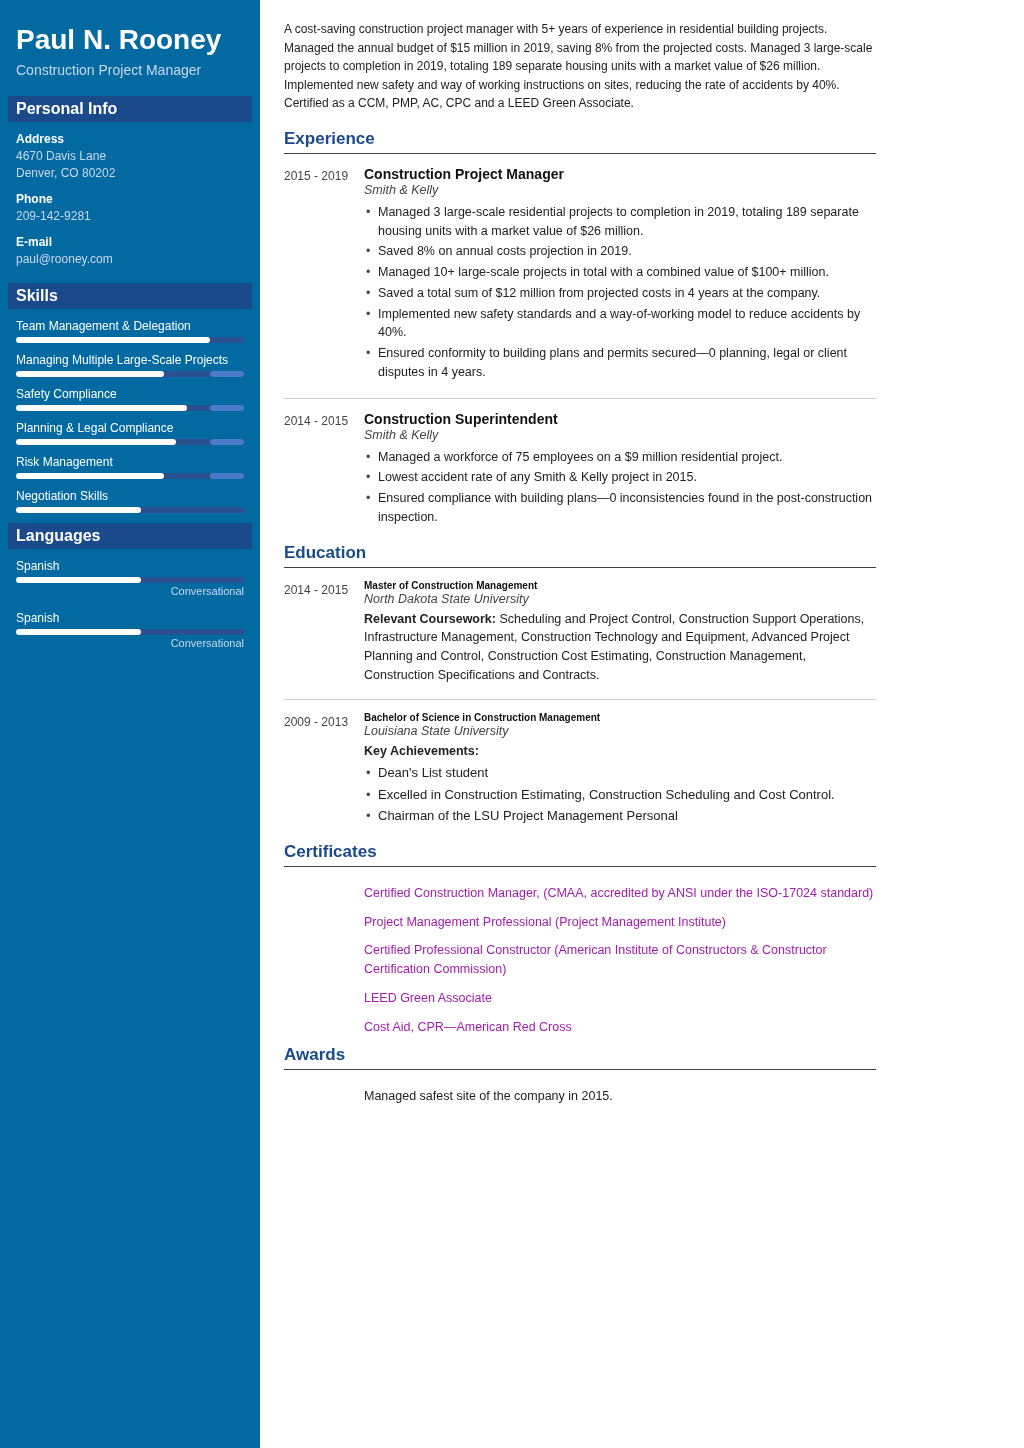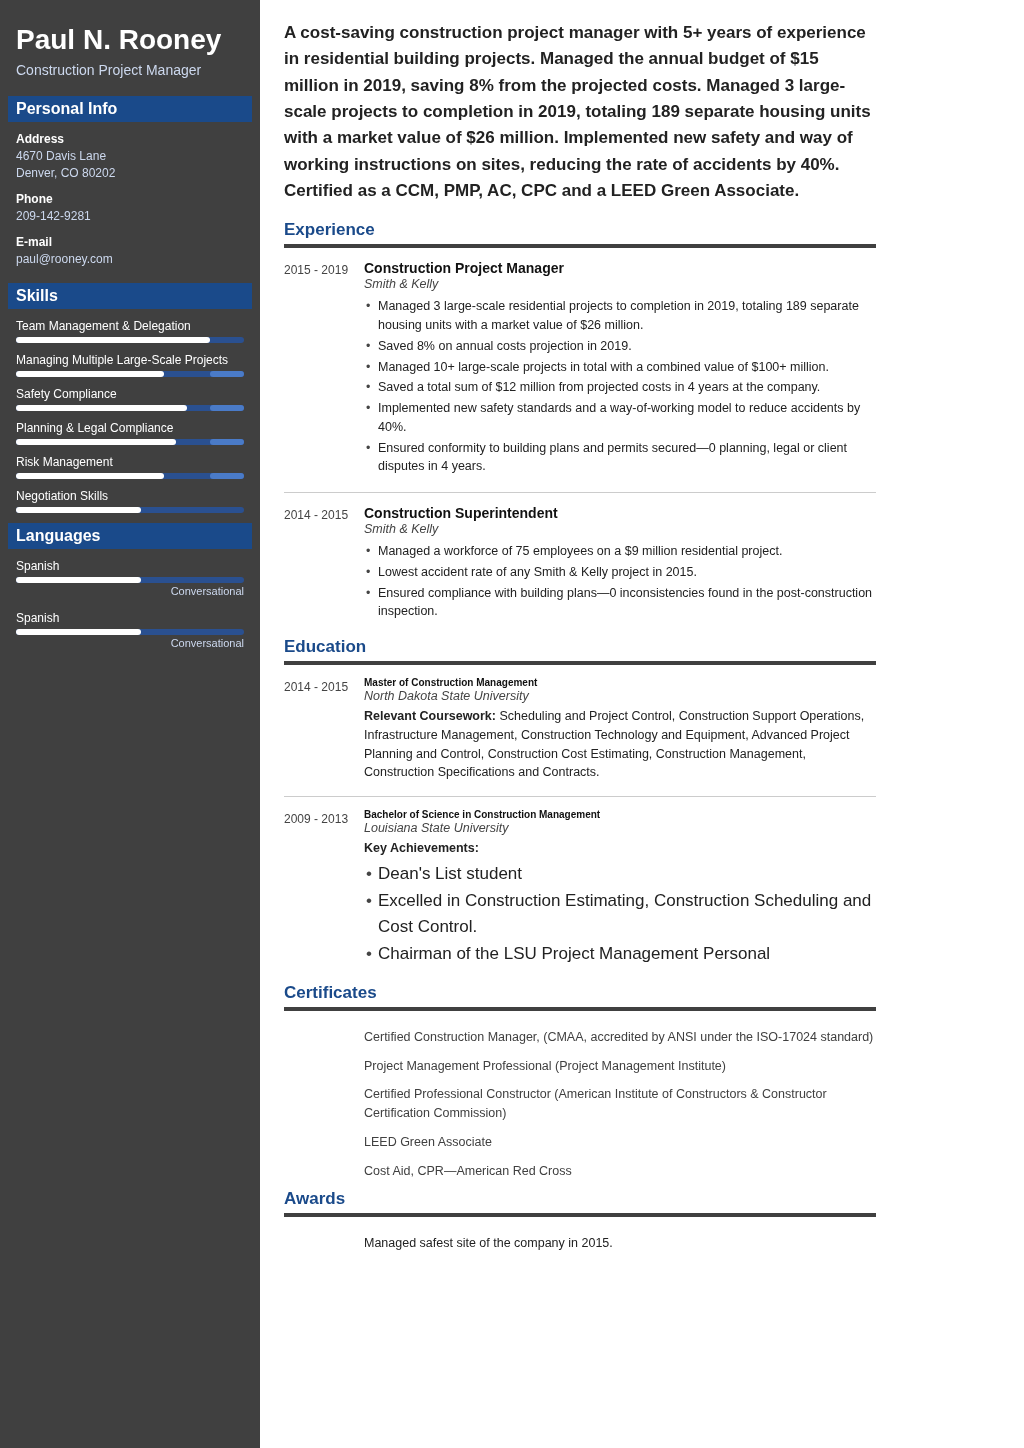--- a/index.html
+++ b/index.html
@@ -9,21 +9,21 @@
       background: #fff;
       display: flex;
       width: 900px;
       min-height: 1448px;
     }
 
     
     .sidebar {
       width: 260px;
       min-width: 260px;
-      background: #404040;
+      background: #0369a1;
       color: #fff;
       padding: 24px 16px 24px 16px;
     }
     .sidebar-name {
       font-size: 28px;
       font-weight: 900;
       line-height: 1.15;
       margin-bottom: 6px;
     }
     .sidebar-title {
@@ -107,31 +107,30 @@
       text-align: right;
     }
 
     
     .main {
       flex: 1;
       padding: 20px 24px 24px 24px;
       background: #fff;
     }
     .summary-text {
-      font-size: 17px;
+      font-size: 12px;
       line-height: 1.55;
       color: #222;
       margin-bottom: 16px;
-      font-weight: bold;
     }
     .section-heading {
       font-size: 17px;
       font-weight: 700;
       color: #1a4a8a;
-      border-bottom: 4px solid #404040;
+      border-bottom: 1px solid #404040;
       padding-bottom: 4px;
       margin-bottom: 12px;
       margin-top: 4px;
     }
     .experience-item {
       display: flex;
       margin-bottom: 14px;
     }
     .exp-dates {
       width: 80px;
@@ -213,21 +212,21 @@
     }
     .edu-details .bold {
       font-weight: 700;
     }
     .edu-bullets {
       list-style: none;
       padding: 0;
       margin-top: 3px;
     }
     .edu-bullets li {
-      font-size: 17px;
+      font-size: 13px;
       color: #222;
       padding-left: 14px;
       position: relative;
       margin-bottom: 2px;
       line-height: 1.5;
     }
     .edu-bullets li::before {
       content: "•";
       position: absolute;
       left: 2px;
@@ -237,21 +236,21 @@
       display: flex;
       margin-bottom: 0;
     }
     .cert-spacer {
       width: 80px;
       min-width: 80px;
     }
     .cert-text {
       flex: 1;
       font-size: 12.5px;
-      color: #404040;
+      color: #a21caf;
       line-height: 1.5;
       padding: 5px 0;
       border-bottom: none;
     }
     .awards-item {
       display: flex;
     }
     .awards-spacer {
       width: 80px;
       min-width: 80px;

